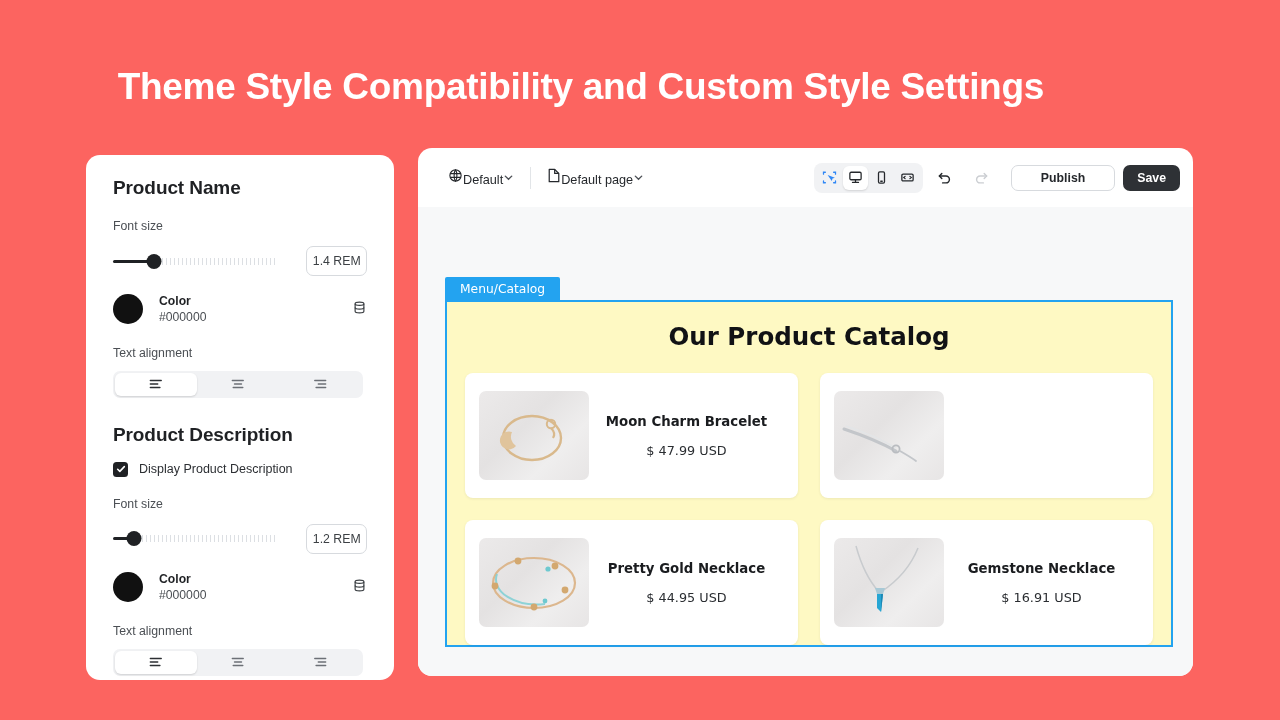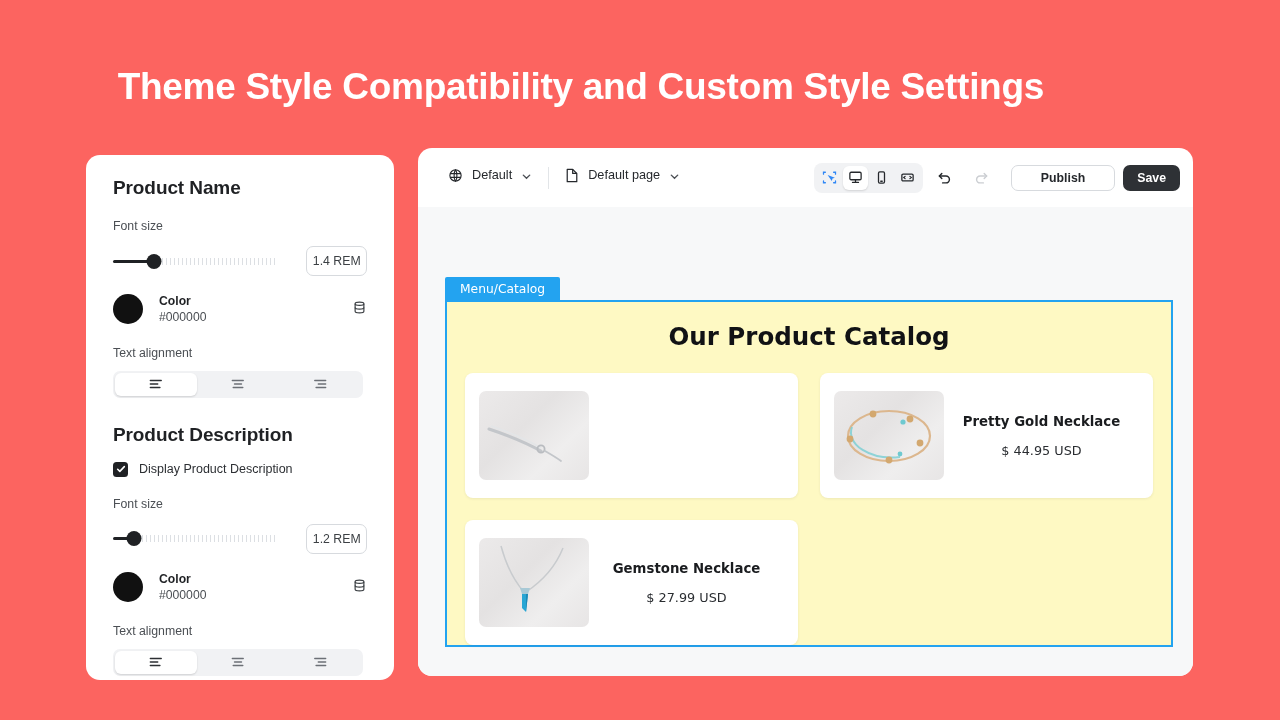--- a/index.html
+++ b/index.html
@@ -101,21 +101,21 @@
     position: absolute;
     left: 418px; top: 148px;
     width: 775px; height: 528px;
     background: #ffffff;
     border-radius: 14px;
   }
   .toolbar {
     height: 59px; display: flex; align-items: center;
     padding: 0 13px 0 30px;
   }
-  .tb-group { display: flex; align-items: flex-start; gap: 9px; }
+  .tb-group { display: flex; align-items: flex-end; }
   .tb-text { font-size: 12.7px; color: #25282c; font-weight: 500; }
   .tb-sep { width: 1px; height: 22px; background: #e2e5e8; margin: 0 16px; }
   .tb-right { margin-left: auto; display: flex; align-items: center; }
   .device-group {
     display: flex; align-items: center; gap: 1px;
     background: #f1f2f4; border-radius: 8px; padding: 3px;
   }
   .device-btn {
     width: 25px; height: 24px; border-radius: 6px;
     display: flex; align-items: center; justify-content: center;
@@ -403,20 +403,34 @@
   </div>
 
   <div class="canvas">
     <div class="tab-label">Menu/Catalog</div>
 
     <div class="section-frame">
       <div class="catalog-title">Our Product Catalog</div>
 
       <div class="grid">
 
+        <div class="card">
+          <div class="thumb">
+            <svg width="110" height="89" viewBox="0 0 110 89">
+              <ellipse cx="53" cy="47" rx="29" ry="22" fill="none" stroke="#d9b98c" stroke-width="2.4"></ellipse>
+              <path d="M33 41a9 9 0 1 0 4 14 11 11 0 0 1-4-14z" fill="#e0c49c"></path>
+              <circle cx="72" cy="33" r="4.2" fill="none" stroke="#d9b98c" stroke-width="2"></circle>
+              <path d="M72 37c3 3 4 7 2 10" stroke="#d9b98c" stroke-width="2.2" fill="none"></path>
+            </svg>
+          </div>
+          <div class="card-info">
+            <div class="card-name">Moon Charm Bracelet</div>
+            <div class="card-price">$ 47.99 USD</div>
+          </div>
+        </div>
 
         <div class="card">
           <div class="thumb">
             <svg width="110" height="89" viewBox="0 0 110 89">
               <path d="M10 38c18 6 34 12 52 22" stroke="#c3c6ca" stroke-width="3" fill="none" stroke-linecap="round"></path>
               <path d="M12 35c18 6 33 12 50 22" stroke="#e3e5e7" stroke-width="1.6" fill="none"></path>
               <circle cx="62" cy="58" r="3.6" fill="none" stroke="#b9bcc0" stroke-width="1.8"></circle>
               <path d="M66 60c7 4 12 7 16 10" stroke="#c3c6ca" stroke-width="1.8" fill="none" stroke-linecap="round"></path>
             </svg>
           </div>
@@ -447,20 +461,20 @@
             <svg width="110" height="89" viewBox="0 0 110 89">
               <path d="M22 8c6 22 14 36 23 46" stroke="#c8cbce" stroke-width="1.5" fill="none"></path>
               <path d="M84 10c-8 20-22 34-37 44" stroke="#c8cbce" stroke-width="1.5" fill="none"></path>
               <path d="M41 50h10l-2 6H43z" fill="#a8c9d6"></path>
               <path d="M43 56h6l-2 18-4-4z" fill="#27a6d4"></path>
               <path d="M47 56h2l-2 18z" fill="#1d88b5"></path>
             </svg>
           </div>
           <div class="card-info">
             <div class="card-name">Gemstone Necklace</div>
-            <div class="card-price">$ 27.99 USD</div>
+            <div class="card-price">$ 16.91 USD</div>
           </div>
         </div>
 
       </div>
     </div>
   </div>
 </div>
 
 </body></html>

